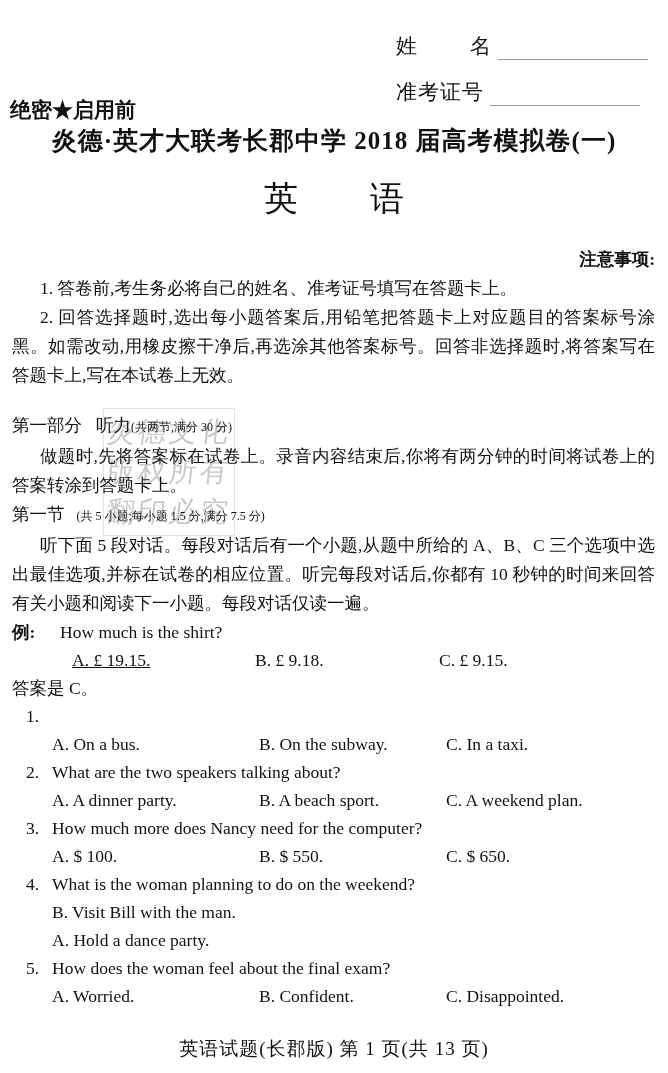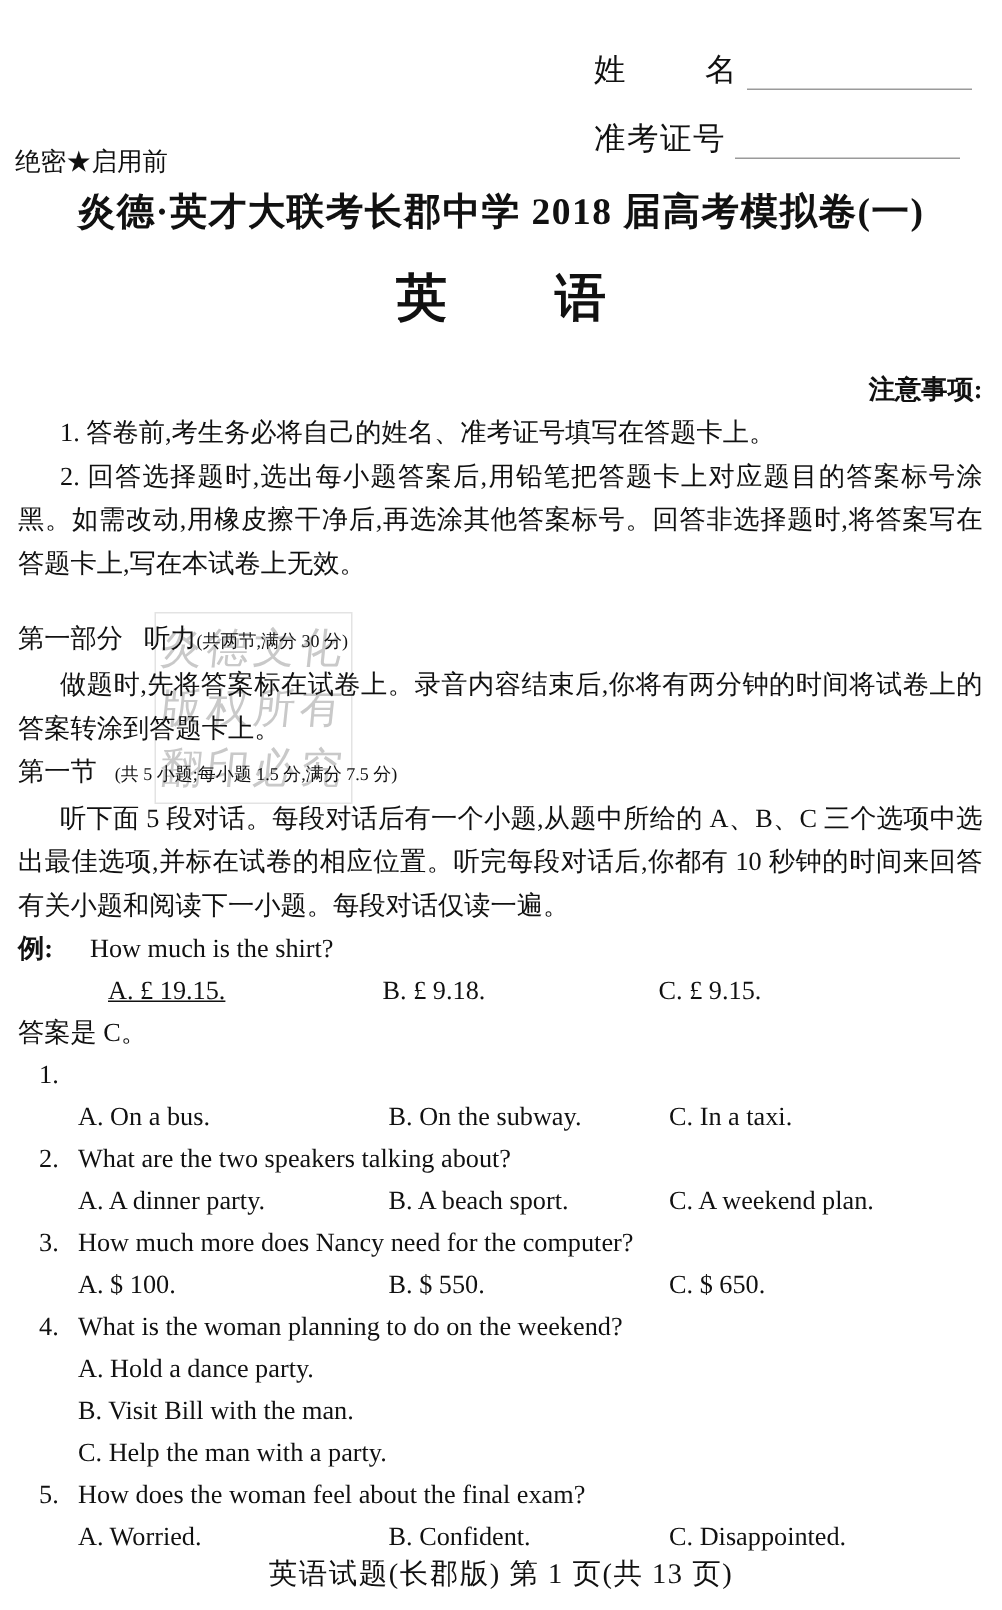--- a/index.html
+++ b/index.html
@@ -8,26 +8,26 @@
     font-family:"Liberation Serif","DejaVu Serif",serif;
     font-size:17.5px;overflow:hidden;
   }
   
   .hdr-fields{position:absolute;top:14px;right:14px;width:258px;}
   .hdr-row{display:flex;align-items:flex-end;height:46px;}
   .hdr-label{font-size:21px;letter-spacing:1px;white-space:nowrap;}
   .hdr-label.justified{display:flex;justify-content:space-between;width:96px;}
   .hdr-line{flex:0 0 150px;margin-left:6px;border-bottom:1.6px solid #9a9a9a;height:34px;}
   
-  .secrecy{position:absolute;top:96px;left:10px;font-weight:normal;font-size:17px;text-align:center;}
+  .secrecy{position:absolute;top:96px;left:10px;font-weight:bold;font-size:21px;text-align:center;}
   .exam-title{position:absolute;top:124px;left:0;width:668px;text-align:center;
     font-size:25px;font-weight:bold;letter-spacing:1px;white-space:nowrap;}
   .exam-title .brand{}
   .subject{position:absolute;top:176px;left:0;width:668px;text-align:center;
-    font-size:34px;font-weight:bold;}
+    font-size:34px;font-weight:normal;}
   .subject .gap{display:inline-block;width:72px;}
   
   .watermark{position:absolute;left:103px;top:408px;width:132px;height:128px;
     border:1.5px solid #e3e3e3;display:flex;flex-direction:column;justify-content:space-between;
     padding:4px 2px;box-sizing:border-box;z-index:0;pointer-events:none;}
   .watermark div{color:#c9c9c9;font-size:28px;text-align:center;letter-spacing:3px;
     transform:skewX(-6deg);white-space:nowrap;}
   
   .content{position:absolute;top:240px;left:12px;width:643px;line-height:29px;z-index:1;}
   .bold{font-weight:normal;}
@@ -143,23 +143,22 @@
     <div class="opt-row">
       <span class="oA">A. $ 100.</span>
       <span class="oB">B. $ 550.</span>
       <span class="oC">C. $ 650.</span>
     </div>
 
     <div class="q-line">
       <span class="q-num">4.</span>
       <span>What is the woman planning to do on the weekend?</span>
     </div>
+    <div class="opt-stack">B. Visit Bill with the man.</div>
     <div class="opt-stack">A. Hold a dance party.</div>
-    <div class="opt-stack">B. Visit Bill with the man.</div>
-    <div class="opt-stack">C. Help the man with a party.</div>
 
     <div class="q-line">
       <span class="q-num">5.</span>
       <span>How does the woman feel about the final exam?</span>
     </div>
     <div class="opt-row">
       <span class="oA">A. Worried.</span>
       <span class="oB">B. Confident.</span>
       <span class="oC">C. Disappointed.</span>
     </div>

